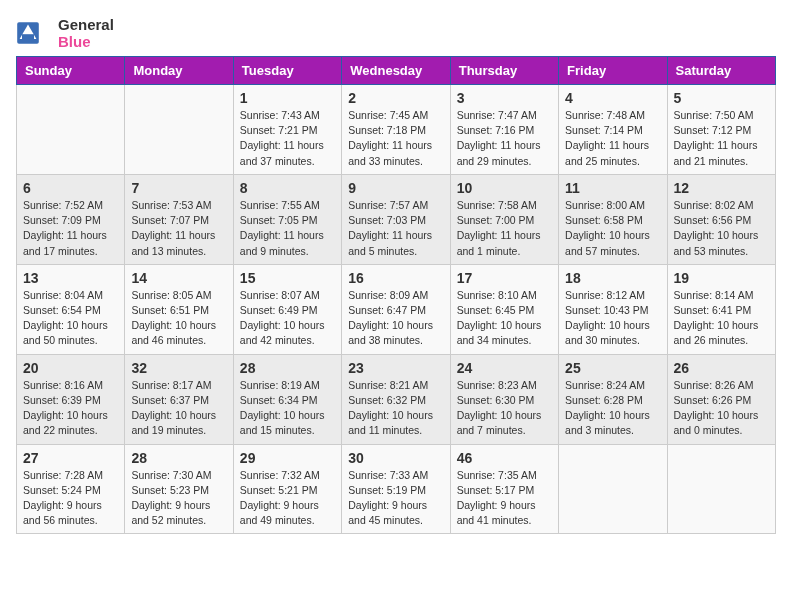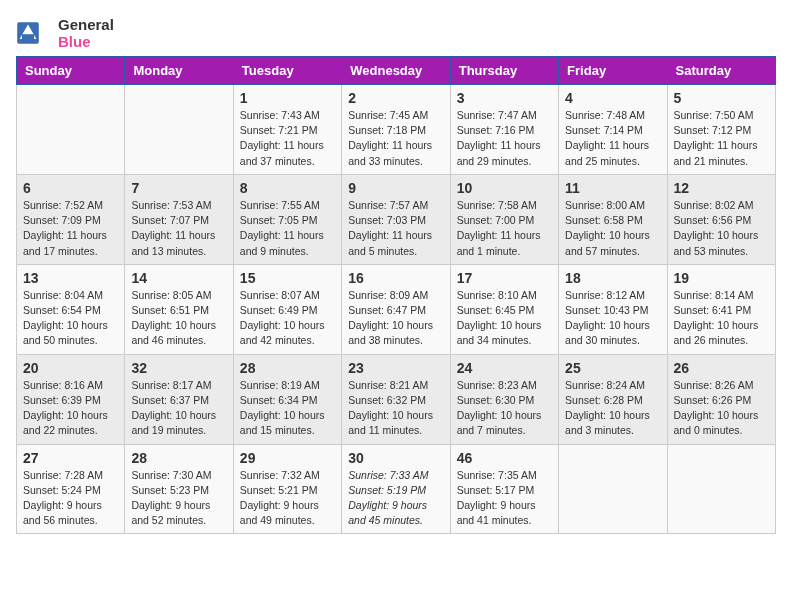--- a/index.html
+++ b/index.html
@@ -322,21 +322,21 @@
         </td>
         <td>
           <span class="day-num">29</span>
           <div class="day-info" style="white-space: pre-line;">Sunrise: 7:32 AM
 Sunset: 5:21 PM
 Daylight: 9 hours
 and 49 minutes.</div>
         </td>
         <td>
           <span class="day-num">30</span>
-          <div class="day-info" style="white-space: pre-line; font-style: italic;">Sunrise: 7:33 AM
+          <div class="day-info" style="white-space: pre-line;">Sunrise: 7:33 AM
 Sunset: 5:19 PM
 Daylight: 9 hours
 and 45 minutes.</div>
         </td>
         <td>
           <span class="day-num">46</span>
           <div class="day-info" style="white-space: pre-line;">Sunrise: 7:35 AM
 Sunset: 5:17 PM
 Daylight: 9 hours
 and 41 minutes.</div>

